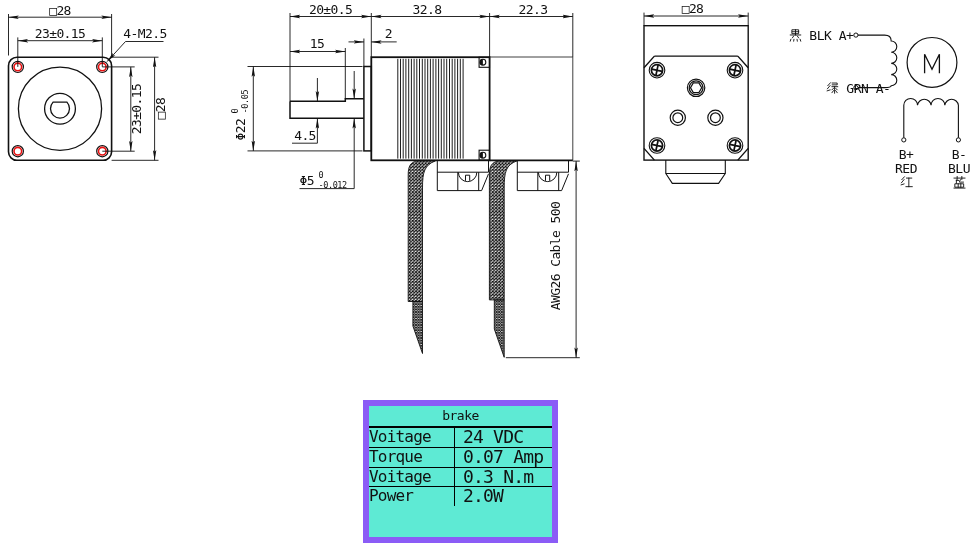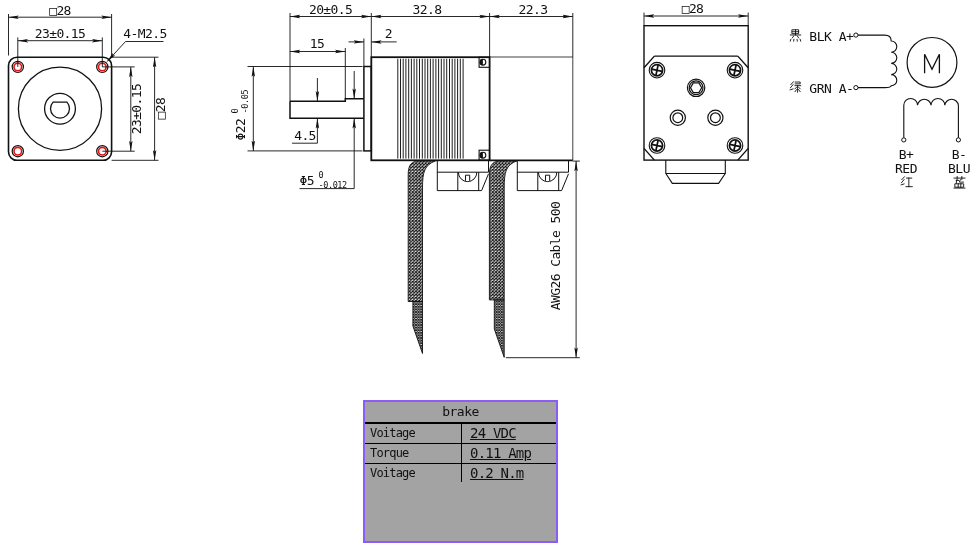--- a/index.html
+++ b/index.html
@@ -4,31 +4,31 @@
 <style>
   html,body{margin:0;padding:0;}
   body{width:973px;height:549px;background:#ffffff;position:relative;overflow:hidden;
        font-family:"DejaVu Sans Mono", monospace;color:#111;}
   #stage{position:absolute;left:0;top:0;width:973px;height:549px;}
   svg text{fill:#111;}
   .dimtxt{font-family:"DejaVu Sans Mono", monospace;font-size:13px;letter-spacing:-0.6px;}
   .dimtxt-sm{font-family:"DejaVu Sans Mono", monospace;font-size:8.5px;letter-spacing:-0.4px;}
   
   #spec-table{position:absolute;left:363px;top:400px;width:195px;height:143px;
-      border:2px solid #8b5cf6;box-sizing:border-box;background:#a3a3a3;}
+      border:6px solid #8b5cf6;box-sizing:border-box;background:#5eead4;}
   #spec-table .hdr{height:20px;line-height:20px;text-align:center;font-size:13px;
       letter-spacing:-0.5px;border-bottom:1.4px solid #000;}
   #spec-table .row{display:flex;height:19.8px;border-top:1.4px solid #000;box-sizing:border-box;}
   #spec-table .row:first-of-type{border-top:none;}
-  #spec-table .cell-l{width:97px;box-sizing:border-box;border-right:1.4px solid #000;
-      padding-left:5px;font-size:12px;letter-spacing:-0.8px;line-height:18.5px;white-space:nowrap;}
-  #spec-table .cell-v{flex:1;padding-left:8px;font-size:14px;letter-spacing:-0.8px;line-height:18.5px;white-space:nowrap;text-decoration:underline;}
+  #spec-table .cell-l{width:86px;box-sizing:border-box;border-right:1.4px solid #000;
+      font-size:16px;letter-spacing:-0.8px;line-height:18.5px;white-space:nowrap;}
+  #spec-table .cell-v{flex:1;padding-left:8px;font-size:18px;letter-spacing:-0.8px;line-height:18.5px;white-space:nowrap;}
   
   .wlabel{position:absolute;font-size:13px;letter-spacing:-0.5px;white-space:pre;
-      display:flex;align-items:flex-start;height:14px;}
+      display:flex;align-items:center;height:14px;}
   .wcol{position:absolute;text-align:center;font-size:13px;letter-spacing:-0.5px;}
   .wcol .ln{display:block;height:14px;line-height:14px;}
   svg.cjkg{width:13px;height:13px;display:inline-block;vertical-align:-2px;}
 </style>
 </head>
 <body>
 
 <div id="stage">
 <svg width="973" height="549" viewBox="0 0 973 549">
   <defs>
@@ -237,21 +237,21 @@
              V137.8"></path>
     <circle cx="903.8" cy="139.9" r="2.1" stroke-width="1"></circle>
     <circle cx="958.4" cy="139.9" r="2.1" stroke-width="1"></circle>
   </g>
 </svg>
 
 
 <div class="wlabel" style="left:789px;top:28.5px;"><svg class="cjkg" viewBox="0 0 100 100">
         <use href="#g-9ed1"></use>
       </svg> BLK A+</div>
-<div class="wlabel" style="left:789px;top:81px;"><svg class="cjkg" viewBox="0 0 100 100">
+<div class="wlabel" style="left:826px;top:81px;"><svg class="cjkg" viewBox="0 0 100 100">
         <use href="#g-7eff"></use>
       </svg> GRN A-</div>
 <div class="wcol" style="left:886px;top:147.5px;width:40px;">
   <span class="ln">B+</span>
   <span class="ln">RED</span>
   <span class="ln cjkwrap-outer"><svg class="cjkg" viewBox="0 0 100 100">
           <use href="#g-7ea2"></use>
         </svg></span>
 </div>
 <div class="wcol" style="left:939px;top:147.5px;width:40px;">
@@ -264,20 +264,24 @@
 
 
 <div id="spec-table">
   <div class="hdr">brake</div>
   <div class="row">
         <span class="cell-l">Voitage</span>
         <span class="cell-v">24 VDC</span>
       </div>
   <div class="row">
         <span class="cell-l">Torque</span>
-        <span class="cell-v">0.11 Amp</span>
+        <span class="cell-v">0.07 Amp</span>
       </div>
   <div class="row">
         <span class="cell-l">Voitage</span>
-        <span class="cell-v">0.2 N.m</span>
+        <span class="cell-v">0.3 N.m</span>
+      </div>
+  <div class="row">
+        <span class="cell-l">Power</span>
+        <span class="cell-v">2.0W</span>
       </div>
 </div>
 </div>
 
 </body></html>

